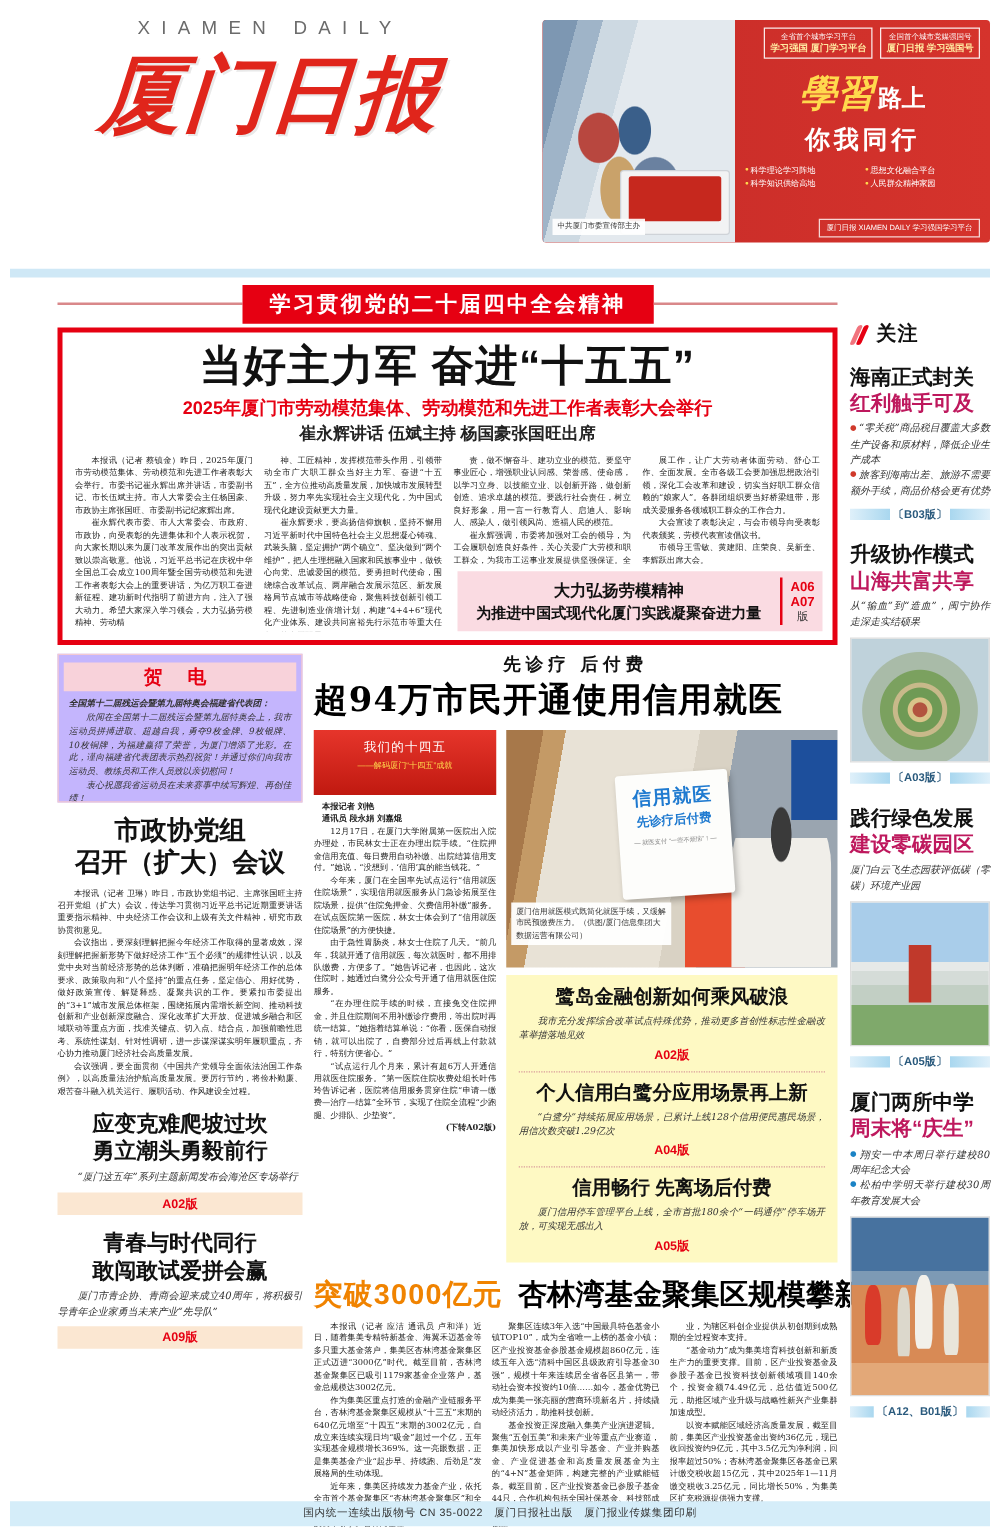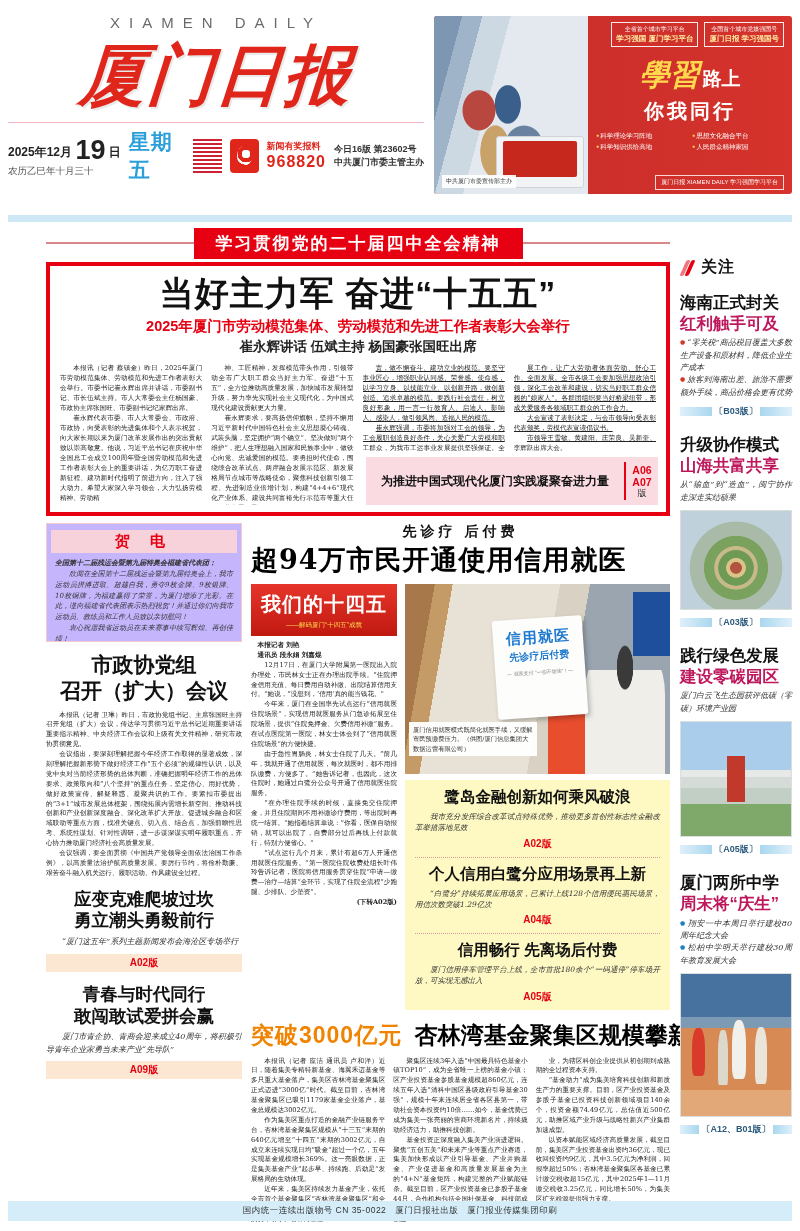--- a/index.html
+++ b/index.html
@@ -79,21 +79,21 @@
         letter-spacing:2px; padding:4px 22px; white-space:nowrap; }
 
   
   .main-article { border:4px solid #e60012; padding:8px 10px 8px; position:relative; height:254px; }
   .ma-headline { text-align:center; font-size:34px; font-weight:bold; letter-spacing:1px;
         color:#111; line-height:1.15; }
   .ma-deck1 { text-align:center; color:#e60012; font-size:14.5px; font-weight:bold; margin-top:4px; }
   .ma-deck2 { text-align:center; color:#222; font-size:13.5px; font-weight:bold; margin-top:2px; }
   .ma-cols { display:flex; gap:9px; margin-top:7px; }
   .ma-col { flex:1; height:142px; overflow:hidden; }
-  .ma-col.short { height:88px;text-decoration:underline; }
+  .ma-col.short { height:88px; }
   .bodytext p { font-family:"DejaVu Serif", serif; font-size:6.6px; line-height:1.52;
         text-align:justify; text-indent:2em; color:#222; }
   .highlight { position:absolute; right:8px; bottom:7px; width:292px; height:48px;
         background:#fadbe2; display:flex; align-items:center; }
   .hl-text { flex:1; text-align:center; font-weight:bold; color:#111; line-height:1.4; }
   .hl-text .l1 { font-size:13px; }
   .hl-text .l2 { font-size:12px; }
   .hl-pages { width:34px; border-left:2px solid #e60012; text-align:center; line-height:1.15; padding:2px 0; }
   .hl-pages .pg { color:#e60012; font-size:10.5px; font-weight:bold; }
   .hl-pages .bn { color:#333; font-size:9px; }
@@ -131,21 +131,21 @@
         text-align:center; padding:2px 0; margin-top:5px; }
 
   
   .credit-kicker { text-align:center; font-size:14px; font-weight:bold; letter-spacing:4px; color:#111; }
   .credit-headline { font-family:"DejaVu Serif", serif; font-weight:bold;
         font-size:27px; color:#000; letter-spacing:1px; margin-top:1px; white-space:nowrap; }
   .credit-row { display:flex; gap:8px; margin-top:6px; }
   .credit-left { width:146px; }
   .series-box { height:52px; background:linear-gradient(180deg,#e6352b,#c01910); color:#fff;
         text-align:center; padding-top:7px; }
-  .series-box .t { font-size:20px; font-weight:bold; letter-spacing:1px; }
+  .series-box .t { font-size:10px; font-weight:normal; letter-spacing:1px; }
   .series-box .s { font-size:6.5px; color:#ffd94d; margin-top:3px; }
   .credit-text { margin-top:5px; height:338px; overflow:hidden; }
   .credit-text p { font-family:"DejaVu Serif", serif; font-size:6.6px; line-height:1.5;
         text-align:justify; text-indent:2em; }
   .credit-text .byline { text-indent:1em; font-weight:bold; }
   .credit-text .turn { text-align:right; text-indent:0; font-weight:bold; }
   .credit-right { flex:1; }
   .credit-photo { height:190px; position:relative; overflow:hidden; background:
         linear-gradient(100deg,#a7784a 0 10%,#c49a66 10% 16%,#e8e2d6 16% 52%,#d9d2c4 52% 62%,#9aa5b0 62% 100%); }
   .photo-sign { position:absolute; left:34%; top:18%; width:34%; height:52%; background:#fdfdfb;
@@ -225,41 +225,20 @@
 </style>
 </head>
 <body>
 
 <div class="page">
 
   <div class="masthead">
     <div class="mast-left">
       <div class="eng">XIAMEN  DAILY</div>
       <div class="logo">厦门日报</div>
-      <div class="dateline">
-        <div class="date-block">
-          <div class="d1">
-            <span>2025年12月</span>
-            <span class="day">19</span>
-            <span>日</span>
-          </div>
-          <div class="lunar">农历乙巳年十月三十</div>
-        </div>
-        <div class="weekday">星期五</div>
-        <div class="qr"></div>
-        <div class="press-logo"></div>
-        <div class="tip">
-          <div class="tl">新闻有奖报料</div>
-          <div class="tn">968820</div>
-        </div>
-        <div class="ed">
-          <div>今日16版  第23602号</div>
-          <div>中共厦门市委主管主办</div>
-        </div>
-      </div>
     </div>
 
     <div class="ad">
       <div class="ad-photo">
         <div class="laptop"></div>
       </div>
       <div class="ad-right">
         <div class="badges">
           <div class="badge">
             <div class="b-s">全省首个城市学习平台</div>
@@ -315,20 +294,21 @@
             <p>崔永辉强调，市委将加强对工会的领导，为工会履职创造良好条件，关心关爱广大劳模和职工群众，为我市工运事业发展提供坚强保证。全市各级各部门要积极支持工会开</p>
           </div>
           <div class="ma-col short bodytext">
             <p>展工作，让广大劳动者体面劳动、舒心工作、全面发展。全市各级工会要加强思想政治引领，深化工会改革和建设，切实当好职工群众信赖的“娘家人”。各群团组织要当好桥梁纽带，形成关爱服务各领域职工群众的工作合力。</p>
             <p>大会宣读了表彰决定，与会市领导向受表彰代表颁奖，劳模代表宣读倡议书。</p>
             <p>市领导王雪敏、黄建阳、庄荣良、吴新奎、李辉跃出席大会。</p>
           </div>
         </div>
         <div class="highlight">
           <div class="hl-text">
+            <div class="l1">大力弘扬劳模精神</div>
             <div class="l2">为推进中国式现代化厦门实践凝聚奋进力量</div>
           </div>
           <div class="hl-pages">
             <div class="pg">A06</div>
             <div class="pg">A07</div>
             <div class="bn">版</div>
           </div>
         </div>
       </div>
 

